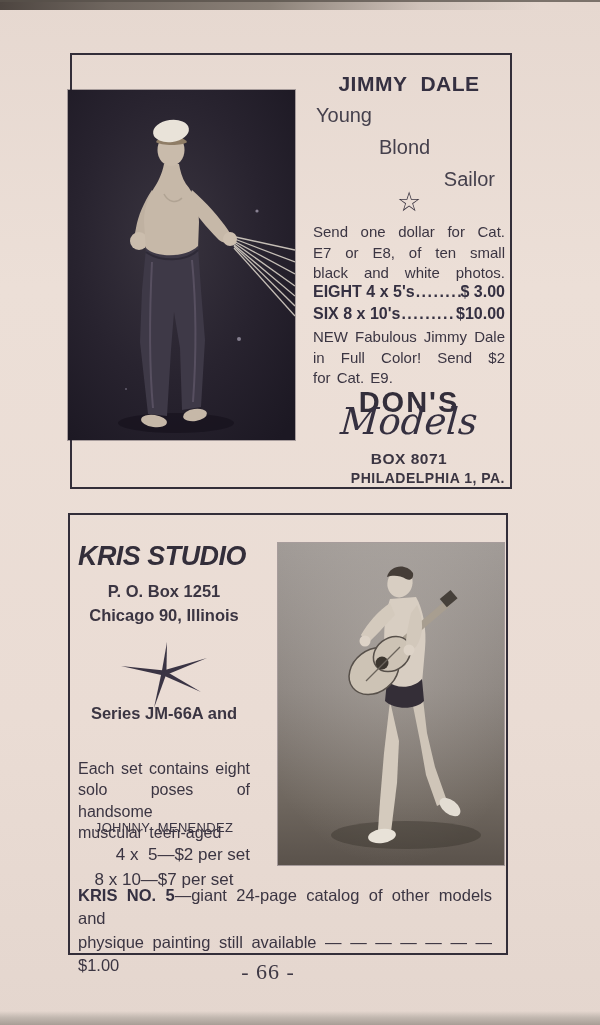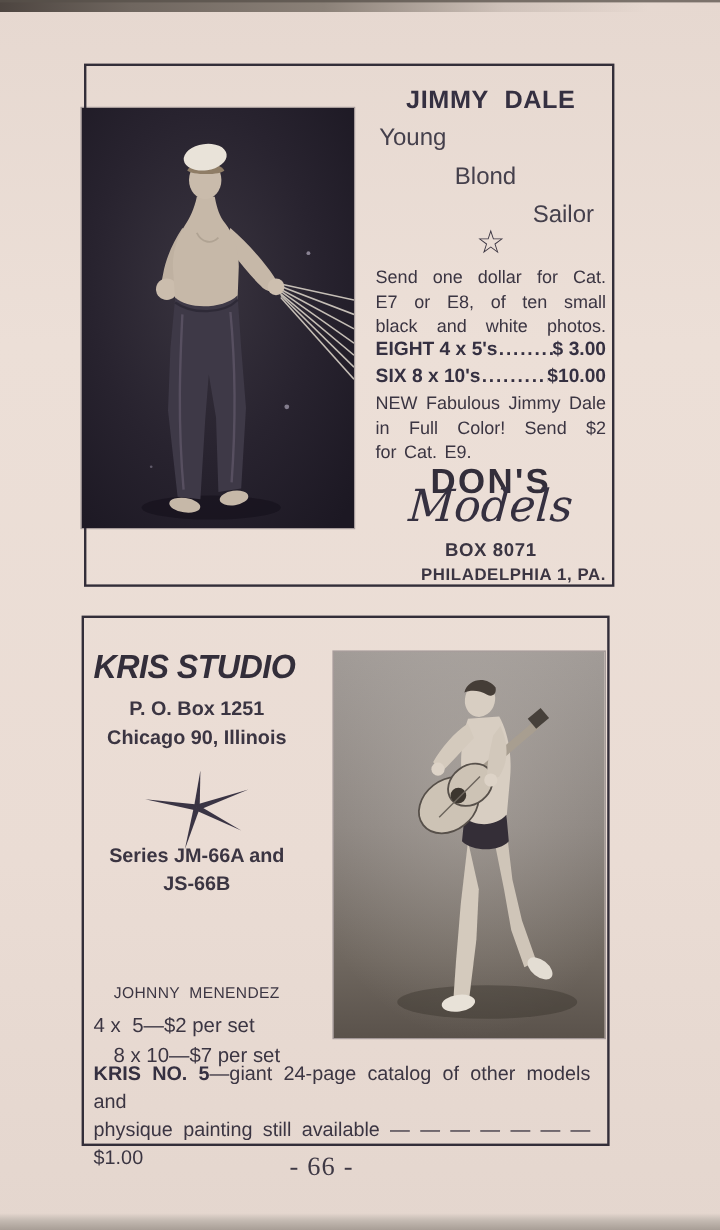--- a/index.html
+++ b/index.html
@@ -58,21 +58,21 @@
   .ks-col{position:absolute;left:78px;top:530px;width:172px;height:360px;}
   .ks-col > div, .ks-col > h2{position:absolute;left:0;width:100%;margin:0;}
   .ks-title{top:10px;font-size:28px;font-weight:700;font-style:italic;letter-spacing:-.5px;transform:scaleX(.96);transform-origin:left;color:#332e3a;white-space:nowrap;}
   .ks-addr1{top:52px;font-size:16.5px;font-weight:700;text-align:center;}
   .ks-addr2{top:76px;font-size:16.5px;font-weight:700;text-align:center;}
   .ks-spark{top:110px;text-align:center;}
   .ks-series1{top:174px;font-size:16.5px;font-weight:700;text-align:center;}
   .ks-series2{top:198px;font-size:16.5px;font-weight:700;text-align:center;}
   .ks-body{top:228px;font-size:16px;line-height:1.33;word-spacing:2px;}
   .ks-model{top:290px;font-size:13px;font-weight:400;text-align:center;letter-spacing:.3px;word-spacing:4px;}
-  .ks-price1{top:315px;font-size:17px;text-align:left;white-space:pre;}
+  .ks-price1{top:315px;font-size:17px;text-align:right;white-space:pre;}
   .ks-price2{top:340px;font-size:17px;text-align:center;white-space:pre;}
   
   .ks-footer{position:absolute;left:78px;top:884px;width:414px;font-size:16.5px;line-height:1.42;word-spacing:3px;color:#3b3542;}
   .ks-footer b{font-weight:700;color:#353041;}
   
   .page-number{
     position:absolute;left:208px;top:959px;width:120px;text-align:center;
     font-family:"Liberation Serif",serif;font-size:22px;color:#3f3945;letter-spacing:1px;
   }
 </style>
@@ -178,21 +178,25 @@
         <g fill="#3a3444">
           <polygon points="48,2 42.6,32.8 47.4,33.3"></polygon>
           <polygon points="88,18 44.2,30.6 45.8,35.4"></polygon>
           <polygon points="2,26 45.5,30.5 44.5,35.5"></polygon>
           <polygon points="82,52 43.9,35.2 46.1,30.8"></polygon>
           <polygon points="35,68 42.6,32.3 47.4,33.7"></polygon>
         </g>
       </svg>
     </div>
     <div class="ks-series1">Series JM-66A and</div>
-    <div class="ks-series2">JS-66B</div>
+    <div class="ks-body">
+      <div class="jline">Each set contains eight</div>
+      <div class="jline">solo poses of handsome</div>
+      <div>muscular teen-aged</div>
+    </div>
     <div class="ks-model">JOHNNY MENENDEZ</div>
     <div class="ks-price1">4 x  5—$2 per set</div>
     <div class="ks-price2">8 x 10—$7 per set</div>
   </div>
 
   <figure class="photo photo-bottom">
     <svg width="226" height="322" viewBox="0 0 226 322">
       <defs>
         <linearGradient id="pg2" x1="0" y1="0" x2="0" y2="1">
           <stop offset="0%" stop-color="#a09a96"></stop>

